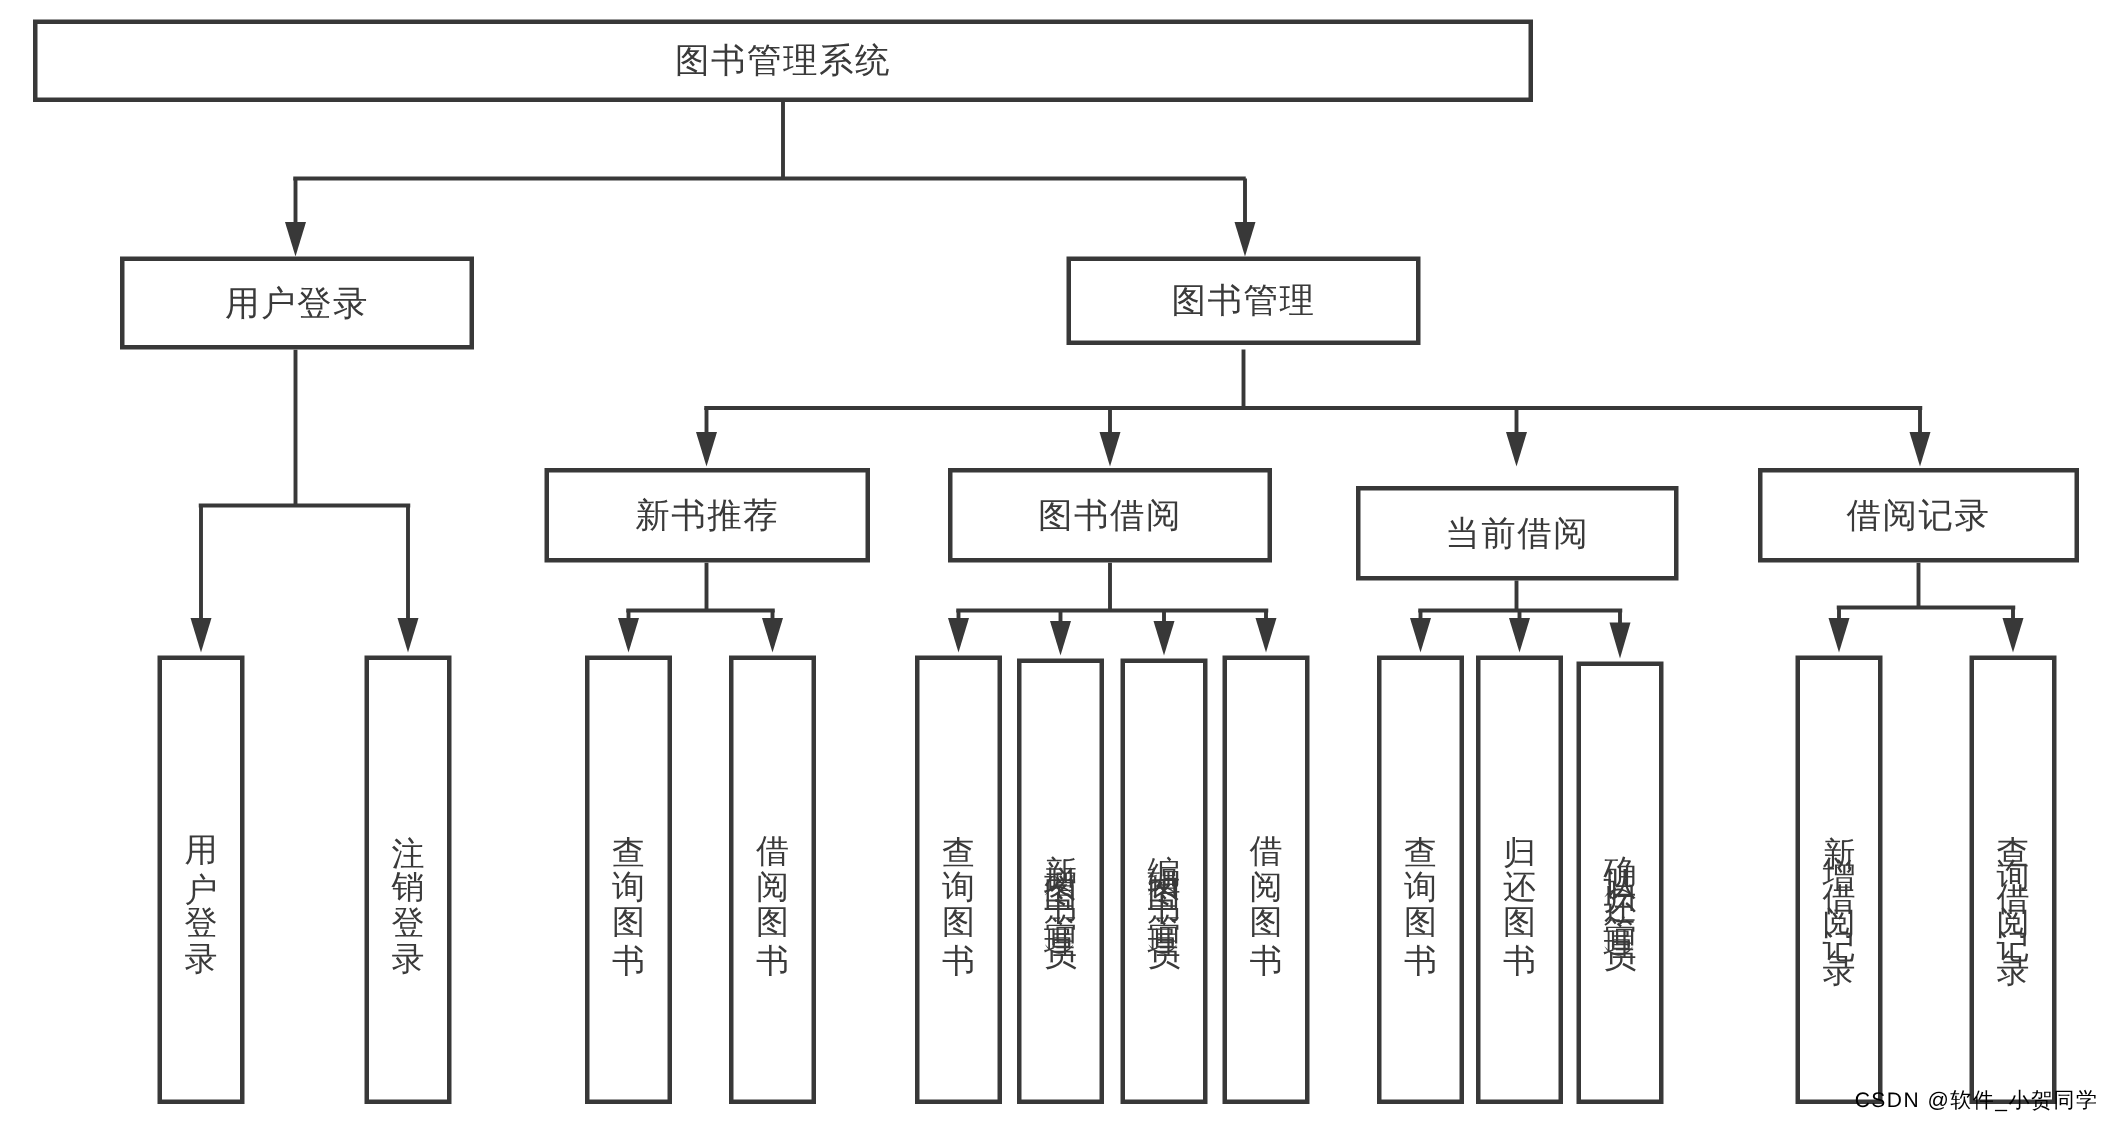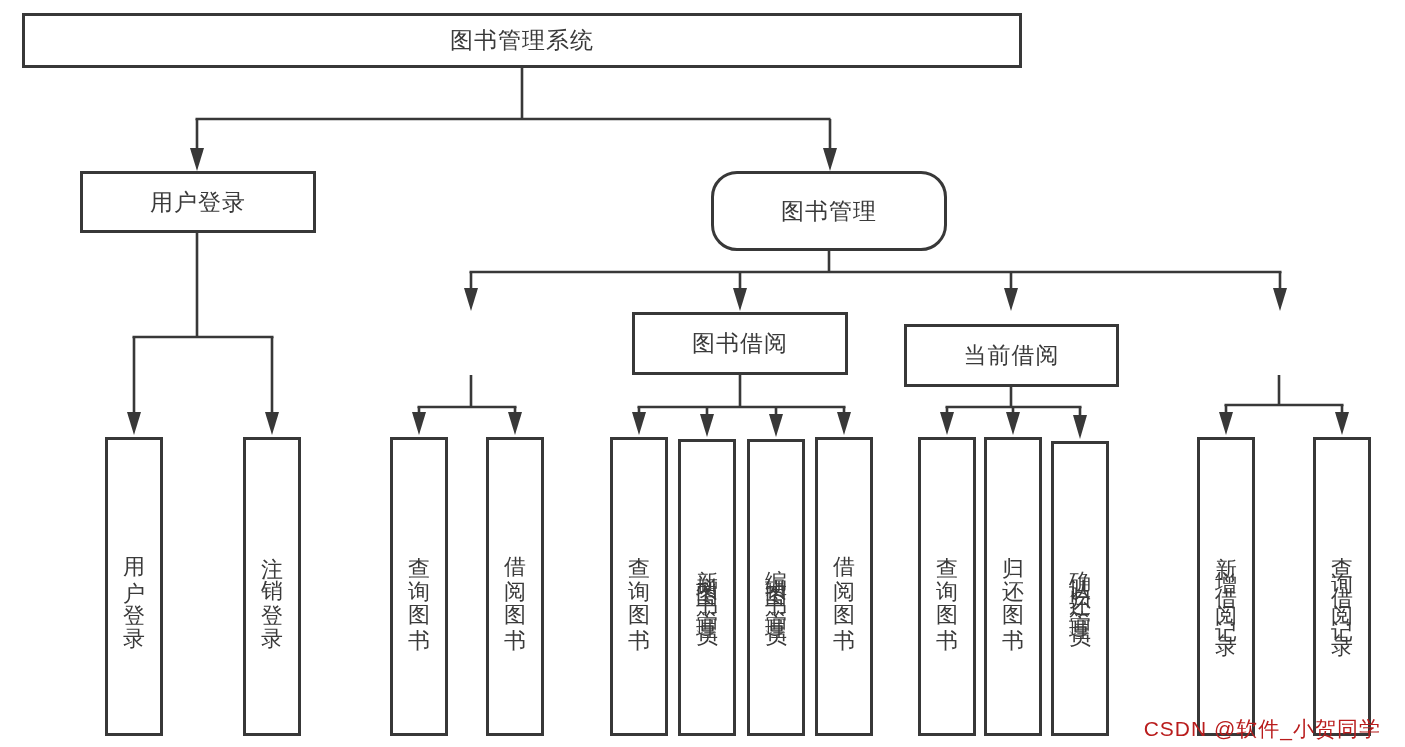--- a/index.html
+++ b/index.html
@@ -49,24 +49,24 @@
     text-orientation: mixed;
     font-size: 22px;
     line-height: 1;
     white-space: nowrap;
   }
   .ls4 { letter-spacing: 24px; }
   .ls6 { letter-spacing: 16px; }
   .ls9 { letter-spacing: 8px; }
   .watermark {
     position: absolute;
-    right: 24px;
+    right: 6px;
     bottom: 4px;
-    font-size: 21px;
-    color: #b91c1c;
+    font-size: 14px;
+    color: #000000;
     letter-spacing: 1px;
     white-space: nowrap;
   }
 </style>
 </head>
 <body>
 
 <div class="stage">
 
   <svg class="wires" viewBox="0 0 1405 747" aria-hidden="true">
@@ -138,30 +138,36 @@
     </g>
   </svg>
 
   <div class="box" style="left:22px; top:13px; width:1000px; height:55px;">
     <span class="hlabel">图书管理系统</span>
   </div>
 
   <div class="box" style="left:80px; top:171px; width:236px; height:62px;">
     <span class="hlabel">用户登录</span>
   </div>
-  <div class="box" style="left:711px; top:171px; width:236px; height:80px;border-radius:26px;">
+  <div class="box" style="left:711px; top:171px; width:236px; height:59px;">
     <span class="hlabel">图书管理</span>
   </div>
 
+  <div class="box" style="left:363px; top:312px; width:217px; height:63px;">
+    <span class="hlabel">新书推荐</span>
+  </div>
   <div class="box" style="left:632px; top:312px; width:216px; height:63px;justify-content:center;">
     <span class="hlabel">图书借阅</span>
   </div>
   <div class="box" style="left:904px; top:324px; width:215px; height:63px;">
     <span class="hlabel">当前借阅</span>
   </div>
+  <div class="box" style="left:1172px; top:312px; width:214px; height:63px;">
+    <span class="hlabel">借阅记录</span>
+  </div>
 
   <div class="box leaf" style="left:105px; top:437px; width:58px; height:299px;">
     <span class="vlabel ls4">用户登录</span>
   </div>
   <div class="box leaf" style="left:243px; top:437px; width:58px; height:299px;">
     <span class="vlabel ls4">注销登录</span>
   </div>
   <div class="box leaf" style="left:390px; top:437px; width:58px; height:299px;">
     <span class="vlabel ls4">查询图书</span>
   </div>

